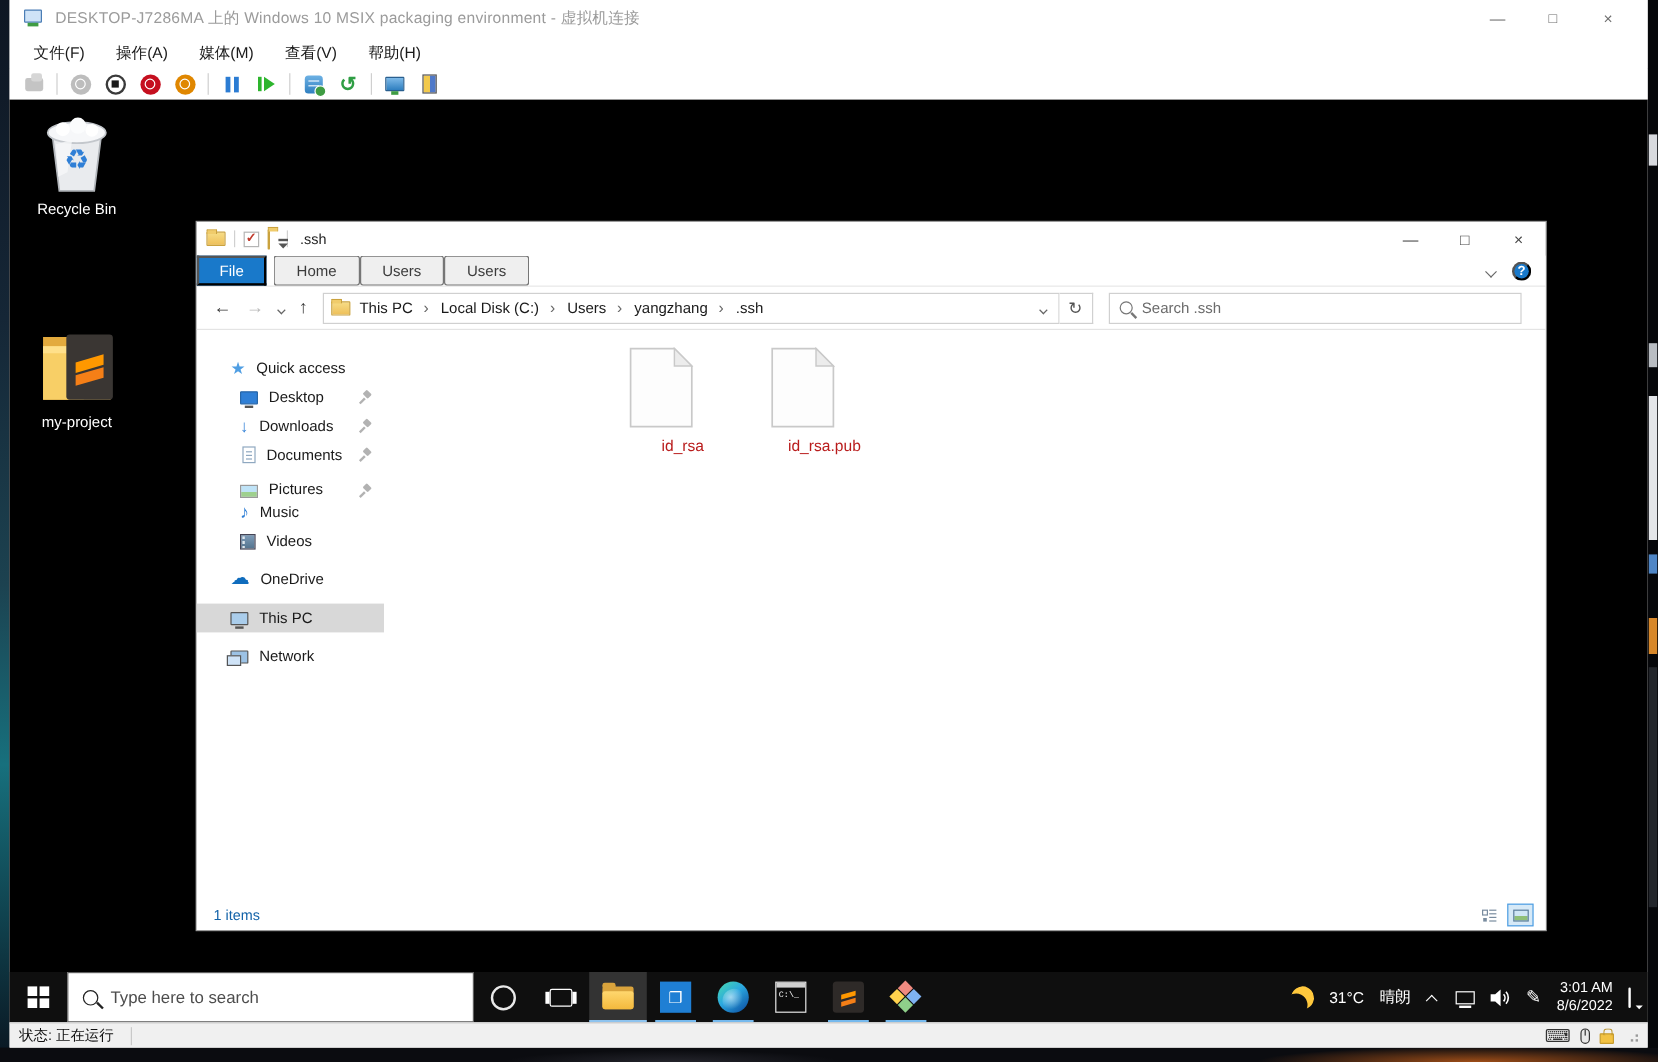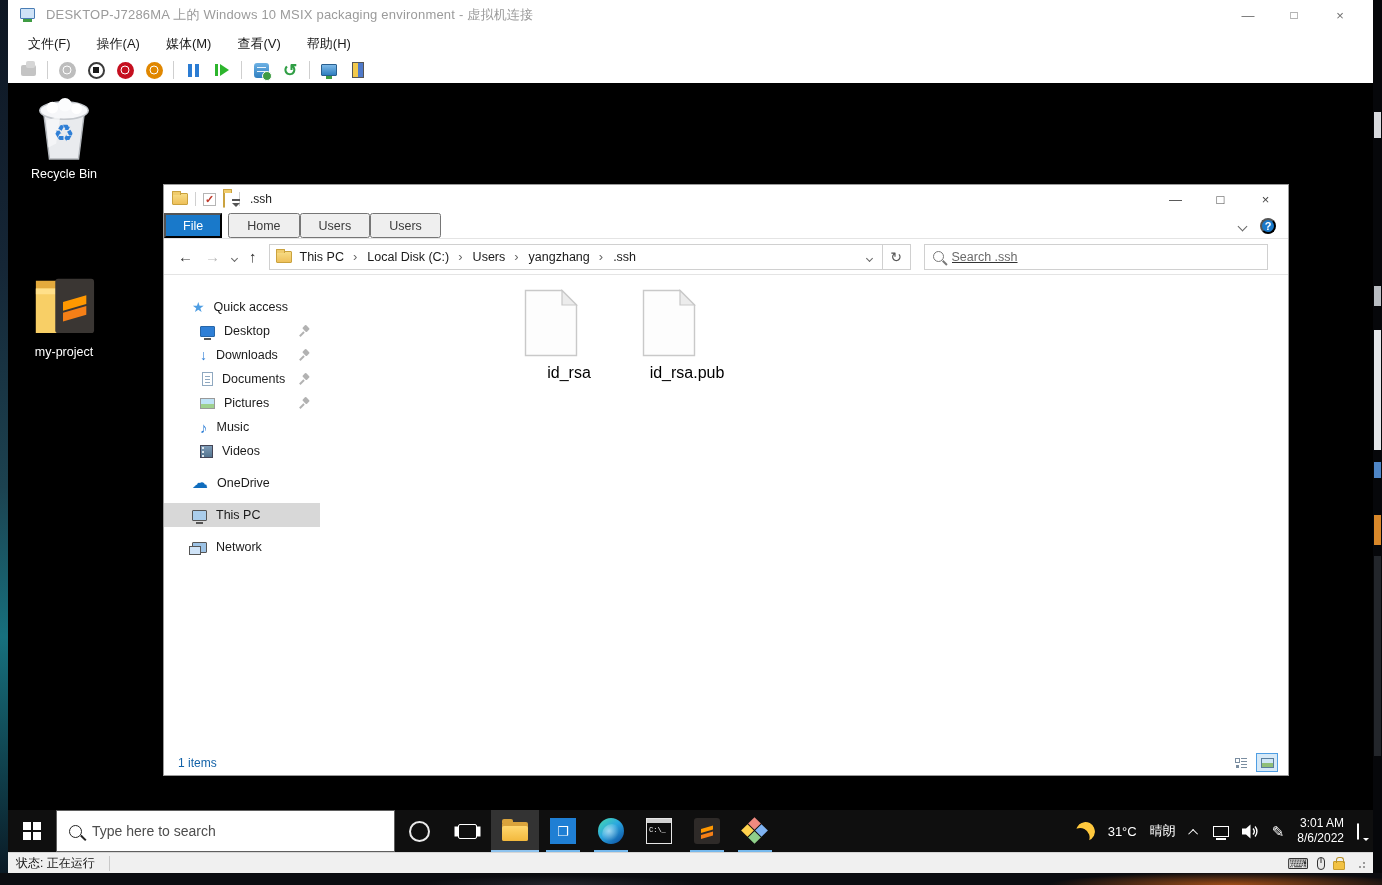--- a/index.html
+++ b/index.html
@@ -99,21 +99,21 @@
   .addressbar { height:26px; width:614px; border:1px solid #d0d0d0; display:flex; align-items:center; padding:0 6px; gap:4px; background:#fff; }
   .crumbs { display:flex; align-items:center; gap:2px; flex:1; }
   .crumb { font-size:12.5px; color:#1a1a1a; padding:0 4px; display:flex; align-items:center; }
   .crumb::after { content:'›'; color:#666; margin-left:9px; font-size:13px; }
   .crumb:last-of-type::after { content:''; margin:0; }
   .addr-chev { margin-left:auto; padding:0 4px; background:none; border:none; }
   .refresh-btn { height:26px; width:28px; border:1px solid #d0d0d0; border-left:none; display:flex; align-items:center; justify-content:center; font-size:14px; color:#555; background:#fff; }
   .searchbox { height:26px; width:344px; margin-left:13px; border:1px solid #d0d0d0; display:flex; align-items:center; padding:0 8px; gap:8px; background:#fff; }
   .mag { width:11px; height:11px; border:1.5px solid #777; border-radius:50%; position:relative; flex:none; }
   .mag::after { content:''; position:absolute; width:6px; height:1.5px; background:#777; transform:rotate(45deg); right:-5px; bottom:-2px; }
-  .searchbox input { border:none; outline:none; font-size:12.5px; color:#333; width:100%; font-family:"Liberation Sans",sans-serif;text-decoration:underline; }
+  .searchbox input { border:none; outline:none; font-size:12.5px; color:#333; width:100%; font-family:"Liberation Sans",sans-serif; }
   .searchbox input::placeholder { color:#6b6b6b; }
 
   .ex-body { position:absolute; left:0; top:90px; width:100%; height:475px; background:#fff; }
   .sidebar { position:absolute; left:0; top:0; width:158px; height:100%; }
   .side-row { position:absolute; left:0; width:156px; height:24px; display:flex; align-items:center; gap:9px; padding-left:28px; }
   .side-row.child { padding-left:36px; }
   .side-row.selected { background:#d8d8d8; }
   .side-label { font-size:12.5px; color:#1a1a1a; white-space:nowrap; }
   .pin { margin-left:auto; margin-right:10px; width:11px; height:11px; position:relative; opacity:.65; flex:none; }
   .pin::before { content:''; position:absolute; width:6px; height:5px; background:#8a8a8a; border-radius:1px; top:0; right:1px; transform:rotate(45deg); }
@@ -128,21 +128,21 @@
   .ico-pic { width:15px; height:11px; border:1px solid #999; background:linear-gradient(#bfe3f7 55%, #9ed08e 55%); flex:none; }
   .ico-note { color:#2f7fd6; font-size:15px; line-height:1; }
   .ico-film { width:13px; height:13px; background:linear-gradient(#7e9cb8,#54748f); border:1px solid #445; position:relative; flex:none; }
   .ico-film::after { content:''; position:absolute; left:1px; top:1px; width:2px; height:11px; background:repeating-linear-gradient(#dfe7ee 0 2px, transparent 2px 4px); box-shadow:9px 0 0 #dfe7ee00; }
   .ico-cloud { color:#0f6cbd; font-size:16px; line-height:1; }
   .ico-net { width:15px; height:11px; border:1.5px solid #555; background:#9cc2e5; border-radius:1px; position:relative; flex:none; }
   .ico-net::before { content:''; position:absolute; left:-4px; bottom:-3px; width:10px; height:7px; background:#cfe3f7; border:1.5px solid #555; }
 
   .files-area { position:absolute; left:158px; top:0; right:0; height:100%; }
   .file-item { position:absolute; top:14px; width:96px; display:flex; flex-direction:column; align-items:center; gap:7px; }
-  .file-item .fname { font-size:16px; color:#000000;padding-left:36px; }
+  .file-item .fname { font-size:13px; color:#b91c1c;padding-left:36px; }
   .file-item.f1 { left:181px; }
   .file-item.f2 { left:299px; }
 
   .ex-status { position:absolute; left:0; top:565px; width:100%; height:25px; background:#fff; display:flex; align-items:center; padding:0 10px 0 14px; }
   .ex-status .count { font-size:12px; color:#1262a8; }
   .view-toggles { margin-left:auto; display:flex; align-items:center; gap:4px; }
   .vt { width:22px; height:19px; display:flex; align-items:center; justify-content:center; border:1px solid transparent; background:none; }
   .vt.sel { border-color:#4f9ee3; background:#d6e9f7; }
   .vt-list { width:12px; height:11px; position:relative; }
   .vt-list::before { content:''; position:absolute; left:0; top:1px; width:3px; height:3px; border:1px solid #7a8da0; box-shadow:0 6px 0 -1px #7a8da0; }
@@ -391,21 +391,21 @@
             <div class="side-row child" style="top:68px;">
               <span class="ico-down">↓</span>
               <span class="side-label">Downloads</span>
               <span class="pin"></span>
             </div>
             <div class="side-row child" style="top:92px;">
               <span class="ico-doc"></span>
               <span class="side-label">Documents</span>
               <span class="pin"></span>
             </div>
-            <div class="side-row child" style="top:116px;">
+            <div class="side-row child" style="top:116px;align-items:flex-end;">
               <span class="ico-pic"></span>
               <span class="side-label">Pictures</span>
               <span class="pin"></span>
             </div>
             <div class="side-row child" style="top:140px;">
               <span class="ico-note">♪</span>
               <span class="side-label">Music</span>
             </div>
             <div class="side-row child" style="top:164px;">
               <span class="ico-film"></span>

